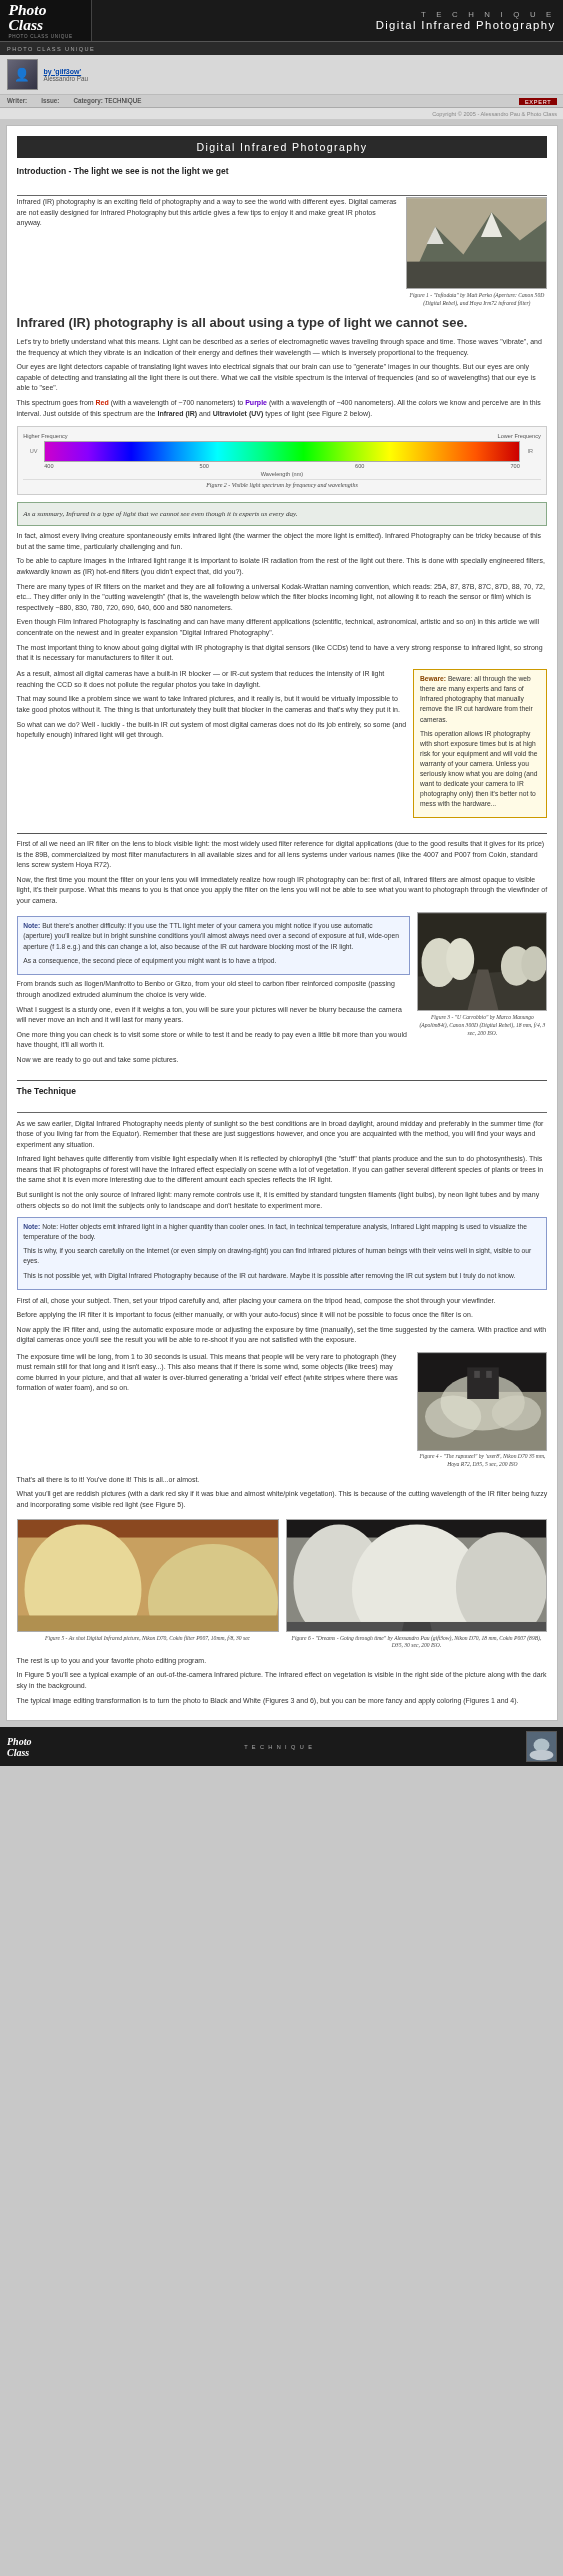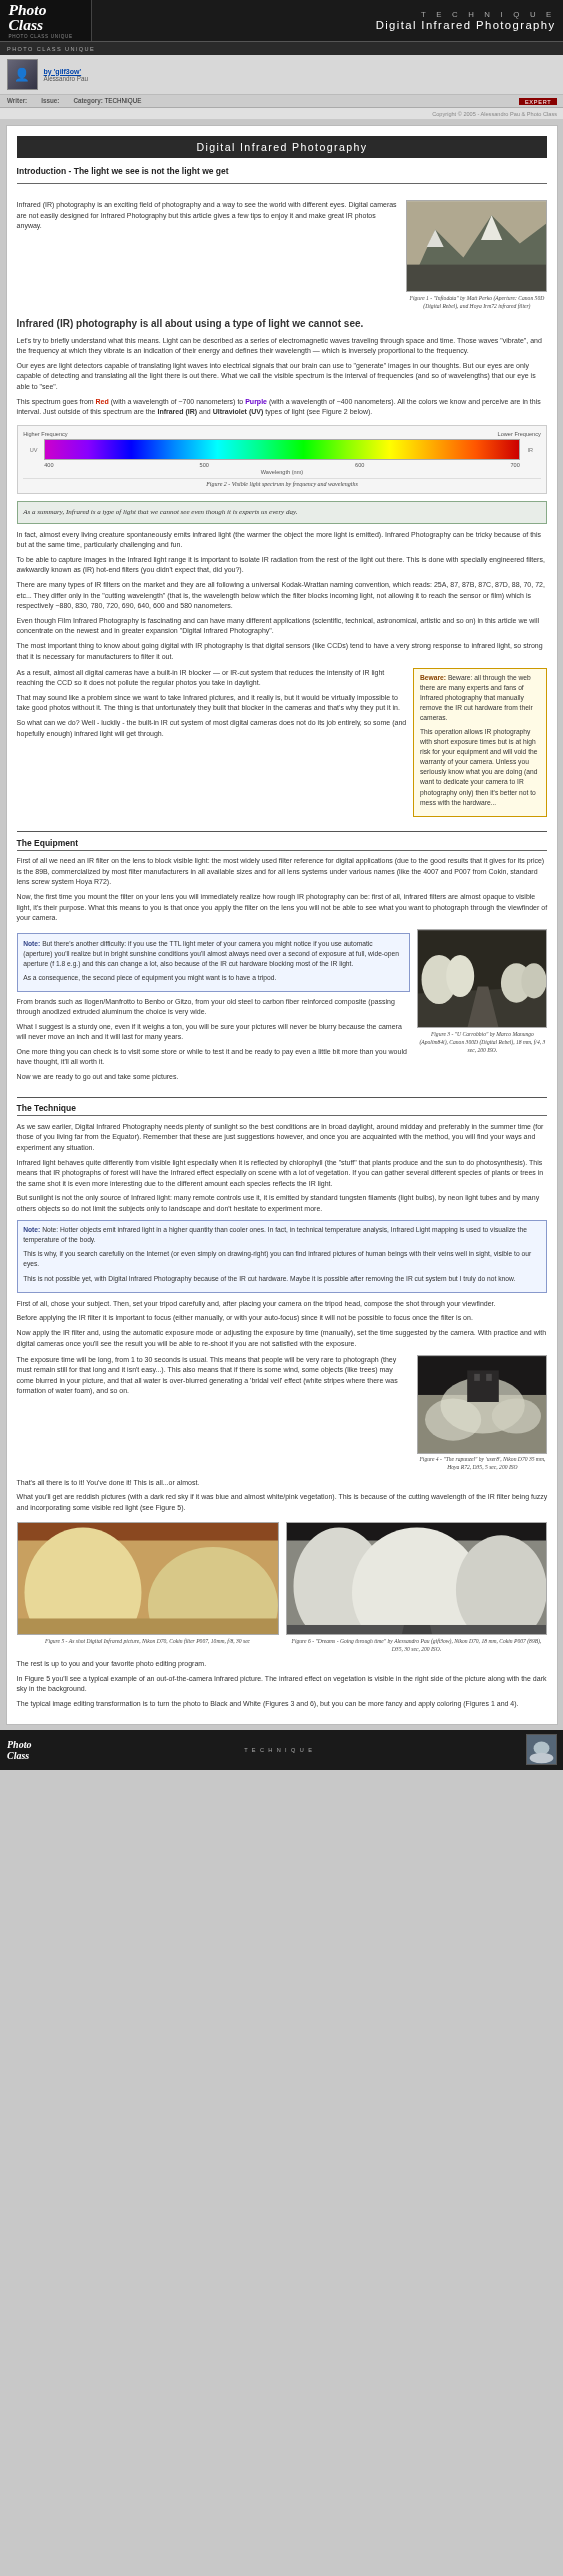--- a/index.html
+++ b/index.html
@@ -59,21 +59,21 @@
 
 <div style="background:#e0e0e0; text-align:right; padding:1.4px 7px;">
   <span style="font-size:5.6px; color:#888; font-family:Arial,sans-serif;">Copyright © 2005 - Alessandro Pau &amp; Photo Class</span>
 </div>
 
 <div style="background:#c8c8c8; padding:5.6px;">
   <div style="background:white; border:0.7px solid #bbb; padding:10px;">
 
     <div style="background:#2a2a2a; color:white; text-align:center; padding:5px; font-size:10.6px; font-family:Arial,sans-serif; letter-spacing:1.4px; margin-bottom:8.5px;">Digital Infrared Photography</div>
 
-    <h2 style="font-size:8.5px; color:#222; border-bottom:1.4px solid #666; padding-bottom:7px; margin:7px 0 16px 0; font-family:Arial,sans-serif;">Introduction - The light we see is not the light we get</h2>
+    <h2 style="font-size:8.5px; color:#222; border-bottom:1.4px solid #666; padding-bottom:19px; margin:7px 0 1px 0; font-family:Arial,sans-serif;">Introduction - The light we see is not the light we get</h2>
 
     <div style="display:flex; gap:7px; margin-bottom:5.6px;">
       <div style="flex:1;">
         <p style="font-size:7px; line-height:1.5; color:#333; font-family:Arial,sans-serif;">Infrared (IR) photography is an exciting field of photography and a way to see the world with different eyes. Digital cameras are not easily designed for Infrared Photography but this article gives a few tips to enjoy it and make great IR photos anyway.</p>
       </div>
       <div style="width:141px; flex-shrink:0;">
 
         <div style="width:100%; height:92px; background:linear-gradient(180deg,#e8e8e0 0%,#b0b8a0 20%,#888880 40%,#606860 60%,#404040 80%,#202020 100%); border:0.7px solid #aaa; display:flex; align-items:center; justify-content:center; overflow:hidden; position:relative;">
 
           <svg width="141" height="92" viewBox="0 0 200 130" style="position:absolute;top:0;left:0;">
@@ -85,21 +85,21 @@
             <polygon points="120,20 105,55 135,55" fill="#e8e8e0"></polygon>
             <polygon points="40,40 28,65 52,65" fill="#deded8"></polygon>
 
             <rect x="0" y="90" width="200" height="40" fill="#484840"></rect>
           </svg>
         </div>
         <div style="font-size:5.6px; color:#444; font-style:italic; text-align:center; margin-top:2.8px; line-height:1.4;">Figure 1 - "Infiodata" by Matt Perko (Aperture: Canon 50D (Digital Rebel), and Hoya Irm72 infrared filter)</div>
       </div>
     </div>
 
-    <p style="font-size:10px; line-height:1.5; color:#333; font-family:Arial,sans-serif;"><strong>Infrared (IR) photography is all about using a type of light we cannot see.</strong></p>
+    <p style="font-size:13px; line-height:1.5; color:#333; font-family:Arial,sans-serif;"><strong>Infrared (IR) photography is all about using a type of light we cannot see.</strong></p>
 
     <p style="font-size:7px; line-height:1.5; color:#333; font-family:Arial,sans-serif; margin-top:3.5px;">Let's try to briefly understand what this means. Light can be described as a series of electromagnetic waves traveling through space and time. Those waves "vibrate", and the frequency at which they vibrate is an indication of their energy and defines their wavelength — which is inversely proportional to the frequency.</p>
     <p style="font-size:7px; line-height:1.5; color:#333; font-family:Arial,sans-serif;">Our eyes are light detectors capable of translating light waves into electrical signals that our brain can use to "generate" images in our thoughts. But our eyes are only capable of detecting and translating all the light there is out there. What we call the visible spectrum is the interval of frequencies (and so of wavelengths) that our eye is able to "see".</p>
     <p style="font-size:7px; line-height:1.5; color:#333; font-family:Arial,sans-serif;">This spectrum goes from <strong style="color:#cc2200;">Red</strong> (with a wavelength of ~700 nanometers) to <strong style="color:#6600cc;">Purple</strong> (with a wavelength of ~400 nanometers). All the colors we know and perceive are in this interval. Just outside of this spectrum are the <strong>Infrared (IR)</strong> and <strong>Ultraviolet (UV)</strong> types of light (see Figure 2 below).</p>
 
     <div style="border:0.7px solid #ccc; padding:5.6px; background:#f5f5f5; margin:7px 0;">
       <div style="display:flex; justify-content:space-between; font-size:5.6px; color:#555; font-family:Arial,sans-serif; margin-bottom:2.1px;">
         <span>Higher Frequency</span>
         <span>Lower Frequency</span>
       </div>
@@ -140,21 +140,20 @@
       </div>
       <div style="width:134px; flex-shrink:0;">
         <div style="background:#fffbe6; border:0.7px solid #cc9900; padding:4.2px 5.6px; margin-bottom:4.2px;">
           <p style="font-size:6.7px; line-height:1.5; color:#333; font-family:Arial,sans-serif;"><strong style="color:#884400;">Beware:</strong> <span>Beware: all through the web there are many experts and fans of Infrared photography that manually remove the IR cut hardware from their cameras.</span></p>
           <p style="font-size:6.7px; line-height:1.5; color:#333; font-family:Arial,sans-serif; margin-top:2.8px;">This operation allows IR photography with short exposure times but is at high risk for your equipment and will void the warranty of your camera. Unless you seriously know what you are doing (and want to dedicate your camera to IR photography only) then it's better not to mess with the hardware...</p>
         </div>
       </div>
     </div>
 
     <div style="border-top:1.4px solid #555; margin:10px 0 5.6px 0;"></div>
-    <h2 style="font-size:8.5px; color:#222; border-bottom:1.4px solid #666; padding-bottom:2.1px; margin:0 0 5.6px 0; font-family:Arial,sans-serif;">The Equipment</h2>
 
     <p style="font-size:7px; line-height:1.5; color:#333; font-family:Arial,sans-serif;">First of all we need an IR filter on the lens to block visible light: the most widely used filter reference for digital applications (due to the good results that it gives for its price) is the 89B, commercialized by most filter manufacturers in all available sizes and for all lens systems under various names (like the 4007 and P007 from Cokin, standard lens screw system Hoya R72).</p>
     <p style="font-size:7px; line-height:1.5; color:#333; font-family:Arial,sans-serif; margin-top:3.5px;">Now, the first time you mount the filter on your lens you will immediately realize how rough IR photography can be: first of all, infrared filters are almost opaque to visible light, it's their purpose. What this means to you is that once you apply the filter on the lens you will not be able to see what you want to photograph through the viewfinder of your camera.</p>
 
     <div style="display:flex; gap:7px; margin:5.6px 0;">
       <div style="flex:1;">
 
         <div style="background:#f0f5ff; border:0.7px solid #8899cc; padding:4.2px 5.6px; margin:4.2px 0;">
           <p style="font-size:6.7px; line-height:1.5; color:#333; font-family:Arial,sans-serif;"><strong style="color:#334488;">Note:</strong> <span>But there's another difficulty: if you use the TTL light meter of your camera you might notice if you use automatic (aperture) you'll realize but in bright sunshine conditions you'll almost always need over a second of exposure at full, wide-open aperture (f 1.8 e.g.) and this can change a lot, also because of the IR cut hardware blocking most of the IR light.</span></p>
           <p style="font-size:6.7px; line-height:1.5; color:#333; font-family:Arial,sans-serif; margin-top:2.1px;">As a consequence, the second piece of equipment you might want is to have a tripod.</p>
@@ -179,21 +178,21 @@
             <ellipse cx="165" cy="72" rx="18" ry="25" fill="#c8c8b8"></ellipse>
 
             <polygon points="70,140 115,140 100,80 85,80" fill="#555048"></polygon>
           </svg>
         </div>
         <div style="font-size:5.6px; color:#444; font-style:italic; text-align:center; margin-top:2.8px; line-height:1.4;">Figure 3 - "U Carrobbio" by Marco Manungo (Apolim84i), Canon 300D (Digital Rebel), 18 mm, f/4, 3 sec, 200 ISO.</div>
       </div>
     </div>
 
     <div style="border-top:1.4px solid #555; margin:10px 0 5.6px 0;"></div>
-    <h2 style="font-size:8.5px; color:#222; border-bottom:1.4px solid #666; padding-bottom:2px; margin:0 0 5.6px 0; font-family:Arial,sans-serif;">The Technique</h2>
+    <h2 style="font-size:8.5px; color:#222; border-bottom:1.4px solid #666; padding-bottom:16px; margin:0 0 5.6px 0; font-family:Arial,sans-serif;">The Technique</h2>
 
     <p style="font-size:7px; line-height:1.5; color:#333; font-family:Arial,sans-serif;">As we saw earlier, Digital Infrared Photography needs plenty of sunlight so the best conditions are in broad daylight, around midday and preferably in the summer time (for those of you living far from the Equator). Remember that these are just suggestions however, and once you are acquainted with the method, you will find your ways and experiment any situation.</p>
     <p style="font-size:7px; line-height:1.5; color:#333; font-family:Arial,sans-serif; margin-top:3.5px;">Infrared light behaves quite differently from visible light especially when it is reflected by chlorophyll (the "stuff" that plants produce and the sun to do photosynthesis). This means that IR photographs of forest will have the Infrared effect especially on scene with a lot of vegetation. If you can gather several different species of plants or trees in the same shot it is even more interesting due to the different amount each species reflects the IR light.</p>
     <p style="font-size:7px; line-height:1.5; color:#333; font-family:Arial,sans-serif; margin-top:3.5px;">But sunlight is not the only source of Infrared light: many remote controls use it, it is emitted by standard tungsten filaments (light bulbs), by neon light tubes and by many others objects so do not limit the subjects only to landscape and don't hesitate to experiment more.</p>
 
     <div style="background:#f0f5ff; border:0.7px solid #8899cc; padding:4.2px 5.6px; margin:5.6px 0;">
       <p style="font-size:6.7px; line-height:1.5; color:#333; font-family:Arial,sans-serif;"><strong style="color:#334488;">Note:</strong> <span>Note: Hotter objects emit infrared light in a higher quantity than cooler ones. In fact, in technical temperature analysis, Infrared Light mapping is used to visualize the temperature of the body.</span></p>
       <p style="font-size:6.7px; line-height:1.5; color:#333; font-family:Arial,sans-serif; margin-top:2.1px;">This is why, if you search carefully on the Internet (or even simply on drawing-right) you can find infrared pictures of human beings with their veins well in sight, visible to our eyes.</p>
       <p style="font-size:6.7px; line-height:1.5; color:#333; font-family:Arial,sans-serif; margin-top:2.1px;">This is not possible yet, with Digital Infrared Photography because of the IR cut hardware. Maybe it is possible after removing the IR cut system but I truly do not know.</p>
     </div>

